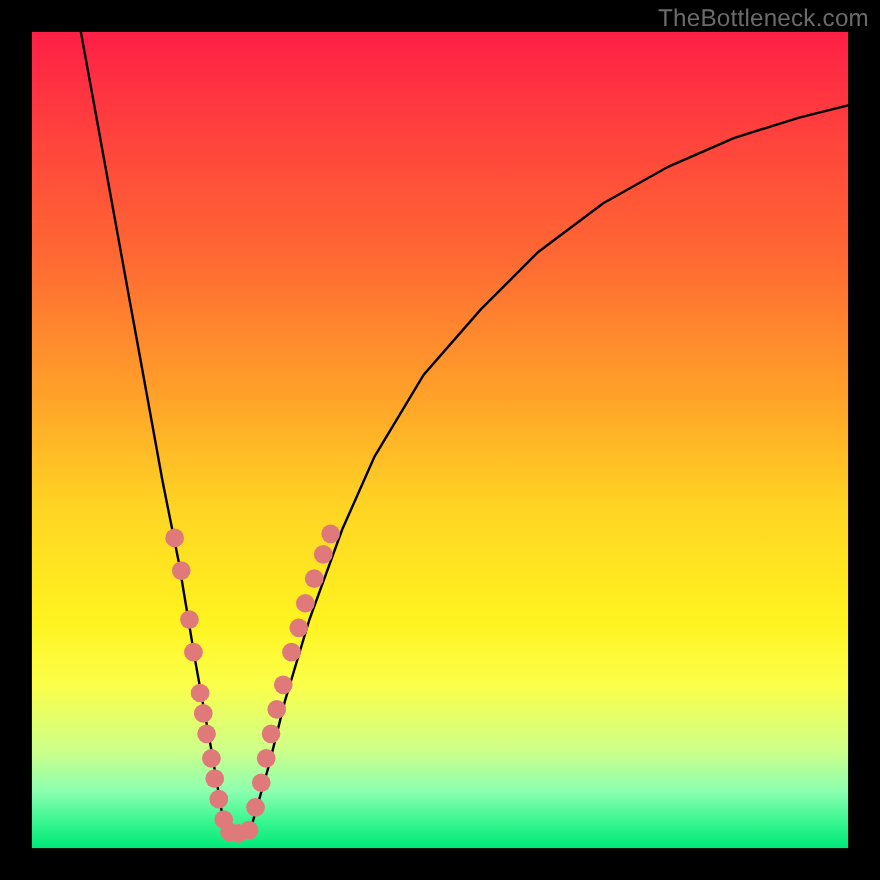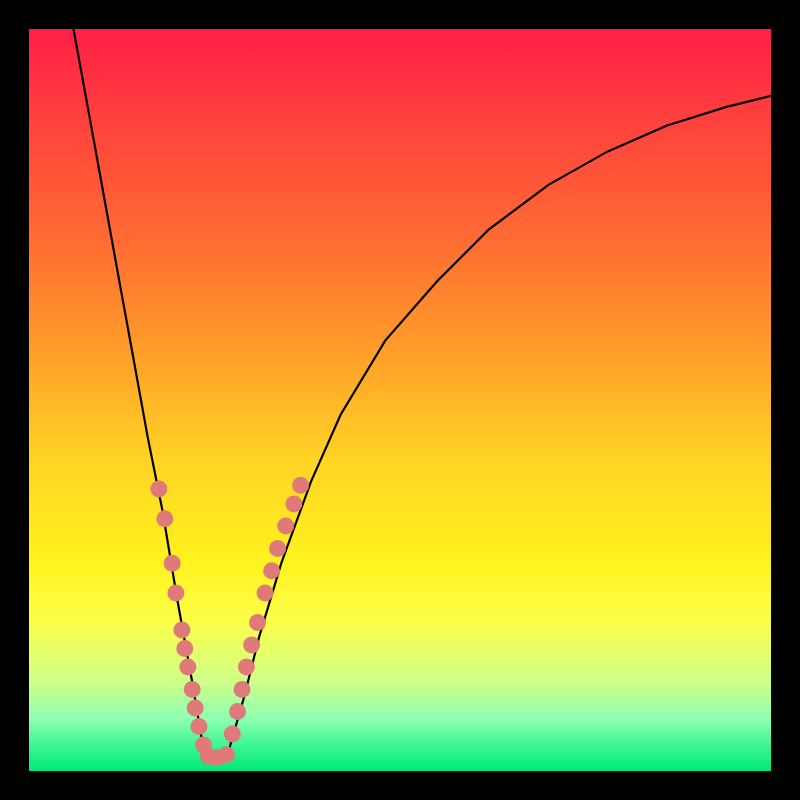--- a/index.html
+++ b/index.html
@@ -101,13 +101,14 @@
           <circle cx="228.5" cy="593.6" r="8.5"></circle>
           <circle cx="236.0" cy="563.9" r="8.5"></circle>
           <circle cx="242.6" cy="541.7" r="8.5"></circle>
           <circle cx="248.6" cy="519.4" r="8.5"></circle>
           <circle cx="256.7" cy="497.1" r="8.5"></circle>
           <circle cx="264.9" cy="474.9" r="8.5"></circle>
           <circle cx="271.6" cy="456.3" r="8.5"></circle>
         </g>
     </svg>
   </div>
+  <div class="watermark">TheBottleneck.com</div>
 </div>
 
 </body></html>

